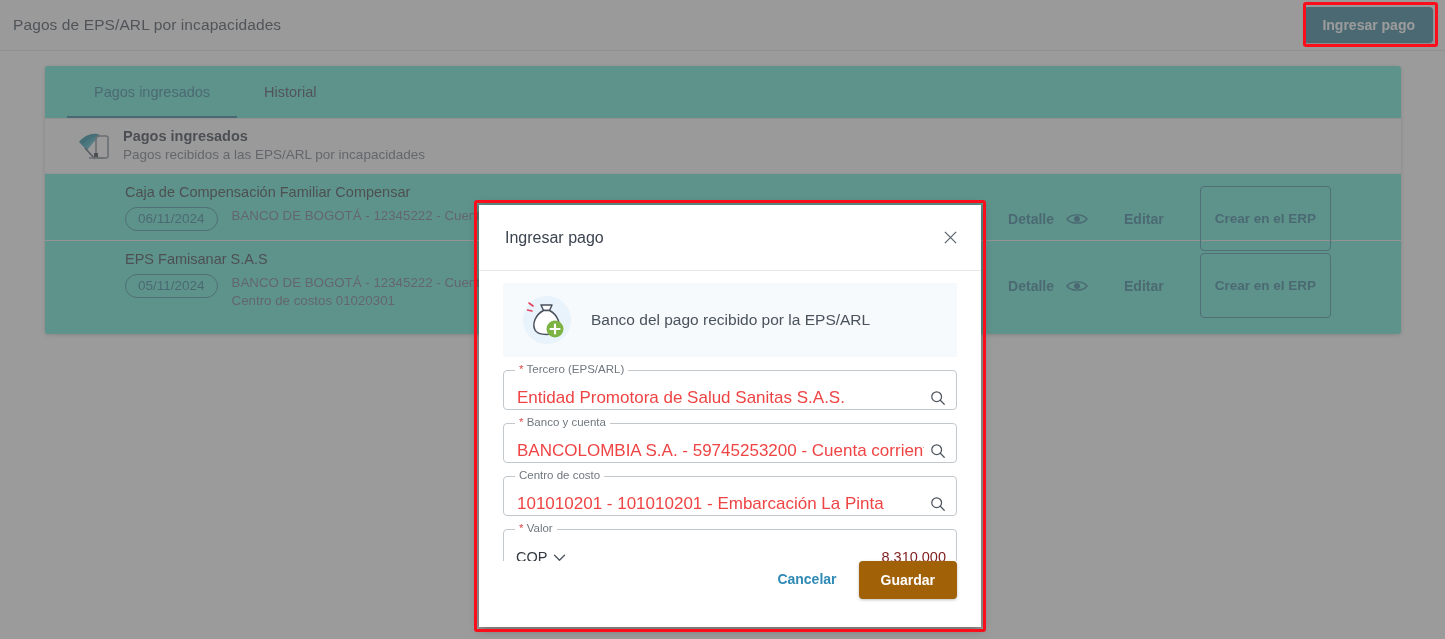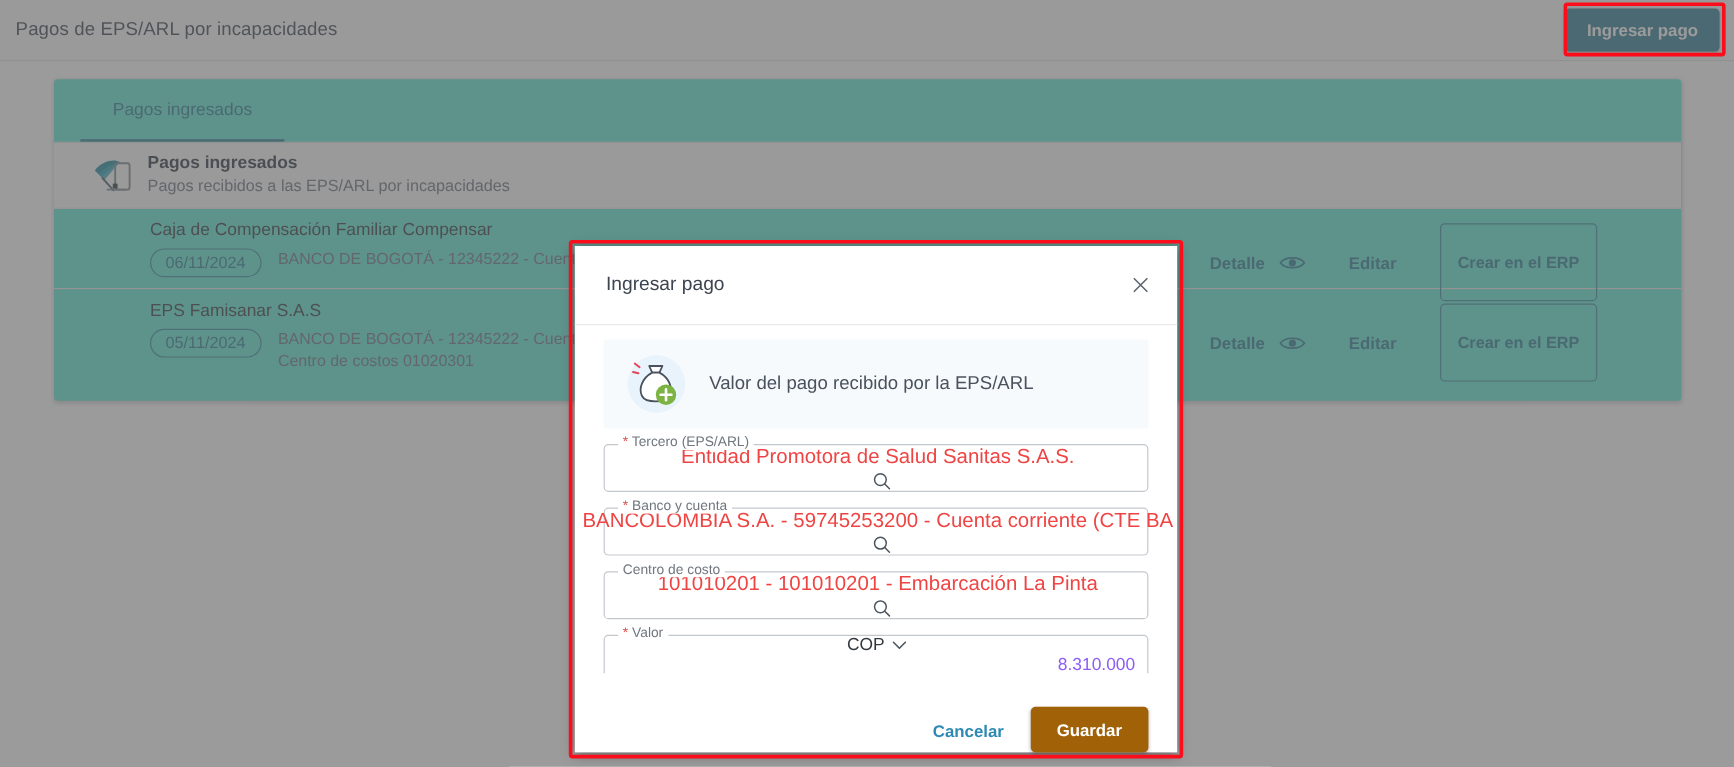--- a/index.html
+++ b/index.html
@@ -194,22 +194,21 @@
   }
 
   
   .field {
     position: relative;
     height: 40px;
     margin-top: 13px;
     border: 1px solid #c3c8cd;
     border-radius: 4px;
     display: flex; align-items: center;
-    padding: 0 10px 0 13px;
-    flex-direction: column;
+    padding: 16px 10px 0 13px;
   }
   .field-label {
     position: absolute;
     top: -8px; left: 11px;
     background: #ffffff;
     padding: 0 4px;
     font-size: 11.5px;
     color: #70777f;
     white-space: nowrap;
   }
@@ -227,26 +226,26 @@
   }
   .field-row { display: flex; gap: 14px; }
   .field-row .field.date { width: 164px; margin-right: 0; }
   .field-row .field.valor { flex: 1; padding-left: 12px; }
   .currency {
     font-size: 14.5px; color: #32393f;
     display: flex; align-items: center; gap: 6px;
     cursor: pointer;
   }
   .amount {
-    margin-left: auto; font-size: 14.5px; color: #8b5cf6;
+    margin-left: auto; font-size: 14.5px; color: #7f1d1d;
   }
 
   .modal-foot {
     height: 66px;
-    display: flex; align-items: flex-end; justify-content: flex-end;
+    display: flex; align-items: flex-start; justify-content: flex-end;
     padding: 0 24px;
     gap: 8px;
   }
   .btn-text {
     background: transparent; border: none;
     color: #2e8ab5; font-size: 14px; font-weight: bold;
     font-family: "Liberation Sans", sans-serif;
     padding: 10px 14px; cursor: pointer;
   }
   .btn-blue {
@@ -267,20 +266,23 @@
     <div class="topbar-actions">
       <button class="btn-teal">Ingresar pago</button>
     </div>
   </div>
 
   <div class="card">
 
     <div class="tabs">
       <div class="tab active">
         <span>Pagos ingresados</span>
+      </div>
+      <div class="tab">
+        <span>Historial</span>
       </div>
     </div>
 
     <div class="section-head">
       <div class="quill-wrap">
         <svg viewBox="0 0 44 36" width="44" height="36">
           <path d="M6 14 C12 6, 22 4, 27 7 C22 10, 16 15, 12 20 C10 18, 8 16, 6 14 Z" fill="#1f8a9e"></path>
           <path d="M9 17 C15 11, 22 8, 27 7 L14 22 Z" fill="#2ea3b8" opacity=".85"></path>
           <path d="M12 20 L22 31" stroke="#46606b" stroke-width="1.6" fill="none"></path>
           <rect x="23" y="8" width="12" height="22" rx="2" fill="none" stroke="#7e8a93" stroke-width="1.6"></rect>
@@ -366,21 +368,21 @@
       <div class="bag-wrap">
         <svg viewBox="0 0 52 52" width="52" height="52">
           <circle cx="26" cy="26" r="24" fill="#e8f3fb"></circle>
           <path d="M20 11 L31 11 L28.5 16.5 L22.5 16.5 Z" fill="#ffffff" stroke="#4a525d" stroke-width="1.5" stroke-linejoin="round"></path>
           <path d="M22.5 16.5 C14 21, 11 30, 14 36 C17 42, 34 42, 37 36 C40 30, 37 21, 28.5 16.5 Z" fill="#ffffff" stroke="#4a525d" stroke-width="1.5"></path>
           <path d="M12 12 L8 9 M11 17 L6.5 16" stroke="#e5435c" stroke-width="1.6" stroke-linecap="round"></path>
           <circle cx="34" cy="35" r="8.5" fill="#7cb342"></circle>
           <path d="M34 30.5 v9 M29.5 35 h9" stroke="#ffffff" stroke-width="2.2" stroke-linecap="round"></path>
         </svg>
       </div>
-      <div class="icon-banner-txt">Valor del pago recibido por la EPS/ARL</div>
+      <div class="icon-banner-txt">Banco del pago recibido por la EPS/ARL</div>
     </div>
 
     <div class="field">
       <span class="field-label">
         <span class="req">*</span>
         <span>Tercero (EPS/ARL)</span>
       </span>
       <span class="field-value">Entidad Promotora de Salud Sanitas S.A.S.</span>
       <span class="field-icon">
         <svg viewBox="0 0 18 18" width="16" height="16">

